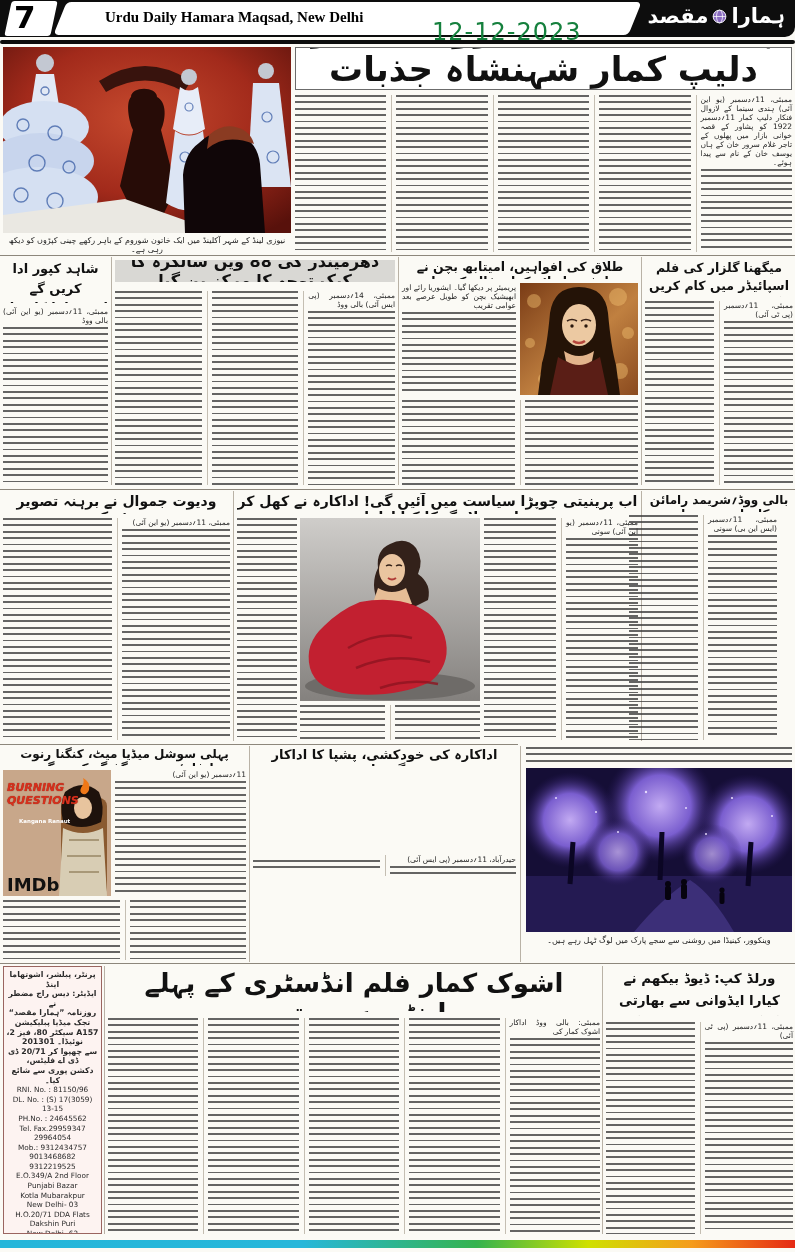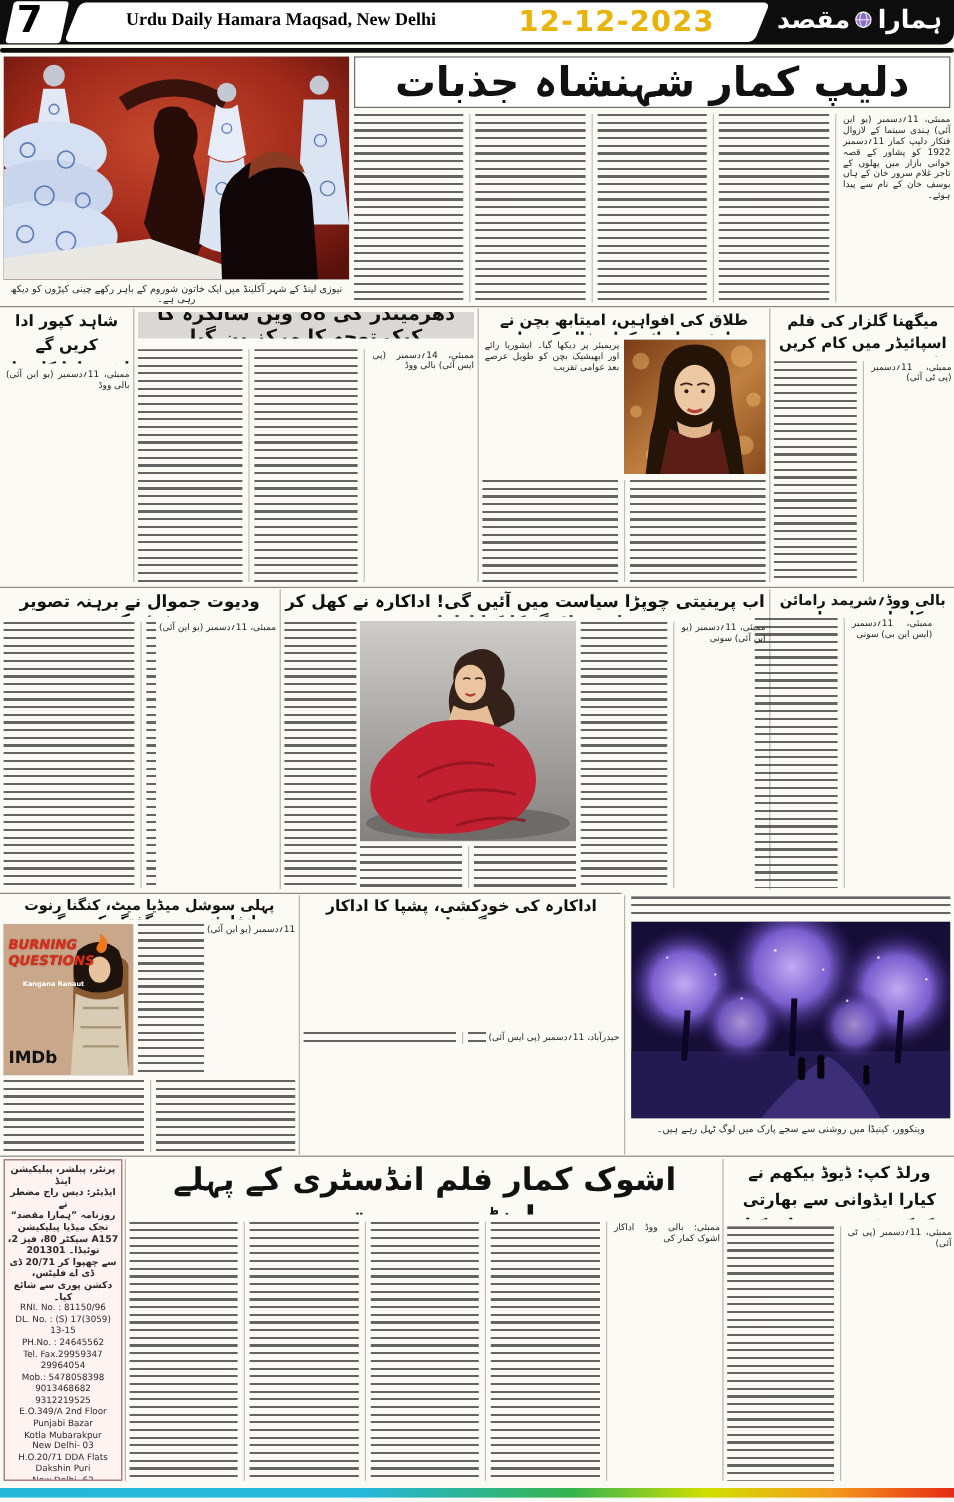--- a/index.html
+++ b/index.html
@@ -9,48 +9,48 @@
   .abs{position:absolute;}
   
   #masthead{left:0;top:0;width:795px;height:37px;background:#0d0d0d;border-radius:0 0 10px 0;}
   #mh-band{position:absolute;left:60px;top:2px;width:575px;height:33px;background:#fff;
            transform:skewX(-22deg);border-radius:5px;}
   #mh-pagebox{position:absolute;left:8px;top:1px;width:46px;height:35px;background:#fff;
               transform:skewX(-12deg);border-radius:3px;}
   #mh-page{position:absolute;left:14px;top:-1px;font-size:31px;font-weight:bold;color:#000;}
   #mh-title{position:absolute;left:105px;top:9px;font-size:15px;font-weight:bold;color:#000;
             font-family:"Liberation Serif","DejaVu Serif",serif;}
-  #mh-date{position:absolute;left:432px;top:4px;font-size:24px;font-weight:bold;color:#eab308;letter-spacing:1px;}
+  #mh-date{position:absolute;left:432px;top:18px;font-size:24px;font-weight:normal;color:#15803d;letter-spacing:1px;}
   #mh-logo{position:absolute;right:10px;top:4px;display:flex;align-items:center;gap:4px;
            color:#fff;font-size:21px;font-weight:bold;}
   #bar2{left:0;top:40px;width:795px;height:4px;background:#0d0d0d;border-radius:3px;}
   
   .hl{margin:0;font-weight:bold;color:#111;overflow:hidden;text-align:center;}
   .hl.boxed{border:1px solid #6b6b6b;background:#fff;display:flex;align-items:center;justify-content:center;}
   .hl.grayband{background:#d9d8d4;display:flex;align-items:center;justify-content:center;}
   .cols{display:flex;gap:5px;}
-  .col{flex:1;display:flex;gap:2px;min-width:0;}
+  .col{flex:1;display:flex;flex-direction:column;gap:2px;min-width:0;}
   .col:not(:last-child){border-left:1px solid #c4beb2;padding-left:4px;}
   .lede{margin:0;font-size:7.5px;line-height:1.2;text-align:justify;color:#242424;}
   .fill{flex:1;min-height:10px;opacity:.78;
         background:repeating-linear-gradient(to bottom,#3a3a3a 0 1.8px,transparent 1.8px 6.4px);}
   .caption{font-size:8px;text-align:center;color:#222;}
   .photo{overflow:hidden;background:#888;}
   .photo svg{display:block;width:100%;height:100%;}
   .vrule{position:absolute;width:1px;background:#b9b2a6;}
   .hrule{position:absolute;height:1px;background:#8d877c;}
   
   #infobox{left:3px;top:966px;width:99px;height:268px;border:1px solid #9a6560;background:#fdf3f1;
            padding:3px 2px;text-align:center;font-size:7.3px;line-height:9.6px;color:#2a2a2a;overflow:hidden;}
   #infobox .u{font-size:7.8px;font-weight:bold;}
   
   .kg-t1,.kg-t2{position:absolute;left:4px;color:#d8301c;font-weight:bold;font-style:italic;
                 font-size:11px;line-height:11px;text-shadow:0 0 1px #7a1408;}
   .kg-sub{position:absolute;left:16px;top:48px;color:#fff;font-size:5.5px;font-weight:bold;}
-  .kg-imdb{position:absolute;left:4px;top:104px;color:#111;font-weight:bold;font-size:14px;letter-spacing:0;}
+  .kg-imdb{position:absolute;left:4px;top:104px;color:#111;font-weight:bold;font-size:18px;letter-spacing:0;}
   
   #gbar{left:0;top:1240px;width:795px;height:8px;
         background:linear-gradient(to right,#25b6da 0%,#27b7da 38%,#35b34e 60%,#cfe000 74%,#f59c1c 87%,#e52a15 100%);}
 </style>
 </head>
 <body>
 
 <div class="page">
 
   <header class="abs" id="masthead">
@@ -384,33 +384,33 @@
         <circle cx="92" cy="64" r="1"></circle>
           <circle cx="180" cy="66" r="1"></circle>
       </g>
     </svg>
   </figure>
   <figcaption class="abs caption" dir="rtl" style="left:526px;top:936px;width:266px;">وینکوور، کینیڈا میں روشنی سے سجے پارک میں لوگ ٹہل رہے ہیں۔</figcaption>
 
   <div class="hrule" style="left:0;top:963px;width:795px;"></div>
 
   <aside class="abs" id="infobox">
-    <div class="u" dir="rtl">پرنٹر، پبلشر، پبلیکیشن اینڈ</div>
+    <div class="u" dir="rtl">پرنٹر، پبلشر، اشوتھاما اینڈ</div>
     <div class="u" dir="rtl">ایڈیٹر: دیس راج مضطر نے</div>
     <div class="u" dir="rtl">روزنامہ ”ہمارا مقصد“</div>
     <div class="u" dir="rtl">تجک میڈیا پبلیکیشن</div>
     <div class="u" dir="rtl">A157 سیکٹر 80، فیز 2، نوئیڈا۔ 201301</div>
     <div class="u" dir="rtl">سے چھپوا کر 20/71 ڈی ڈی اے فلیٹس،</div>
     <div class="u" dir="rtl">دکشن پوری سے شائع کیا۔</div>
     <div>RNI. No. : 81150/96</div>
     <div>DL. No. : (S) 17(3059) 13-15</div>
     <div>PH.No. : 24645562</div>
     <div>Tel. Fax.29959347</div>
     <div>29964054</div>
-    <div>Mob.: 5478058398</div>
+    <div>Mob.: 9312434757</div>
     <div>9013468682</div>
     <div>9312219525</div>
     <div>E.O.349/A 2nd Floor</div>
     <div>Punjabi Bazar</div>
     <div>Kotla Mubarakpur</div>
     <div>New Delhi- 03</div>
     <div>H.O.20/71 DDA Flats</div>
     <div>Dakshin Puri</div>
     <div>New Delhi- 62</div>
 

